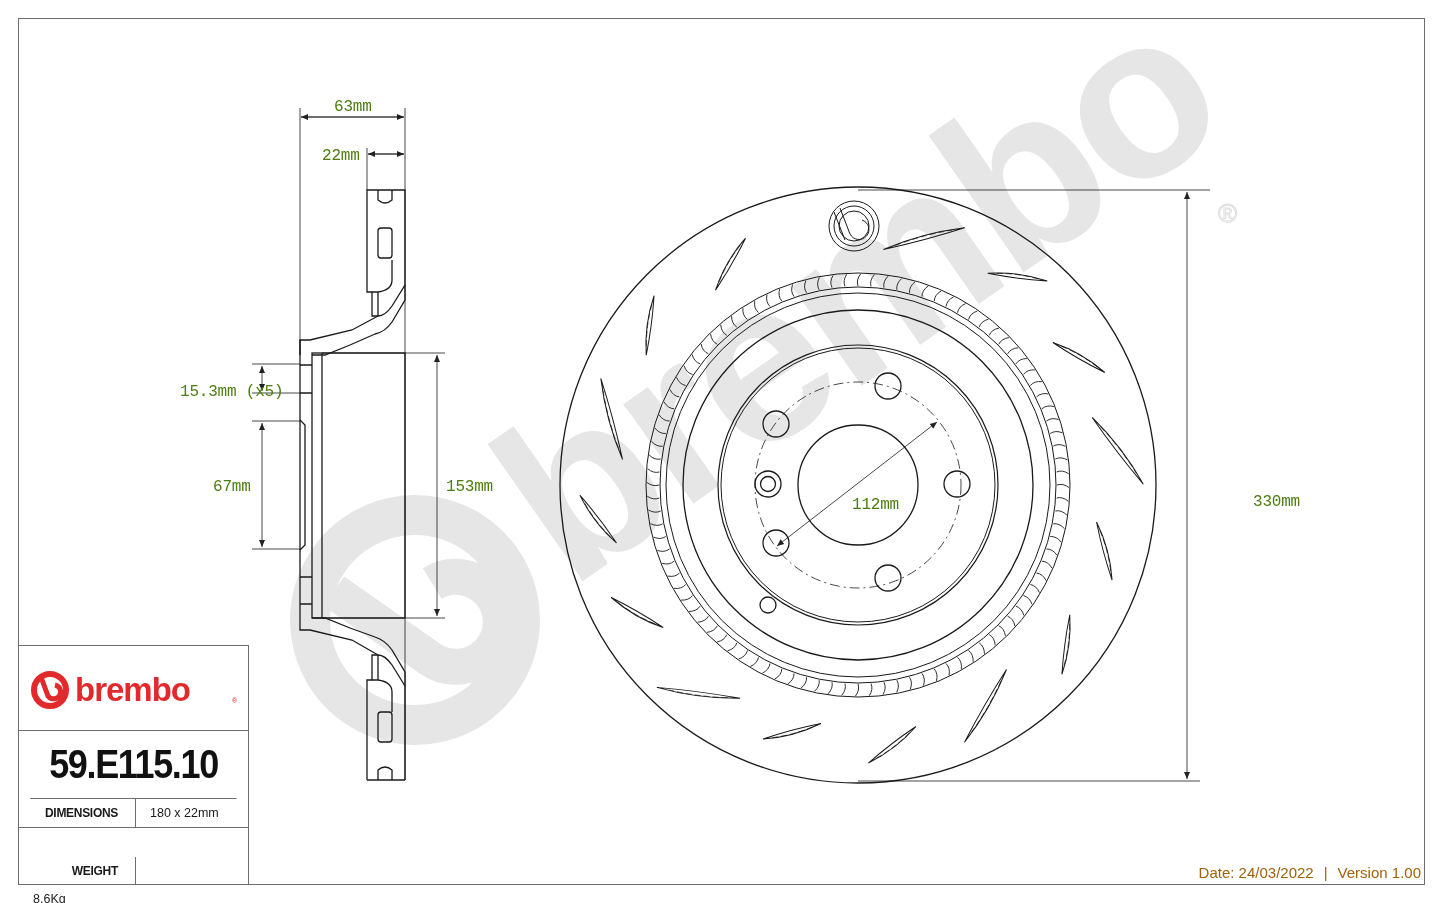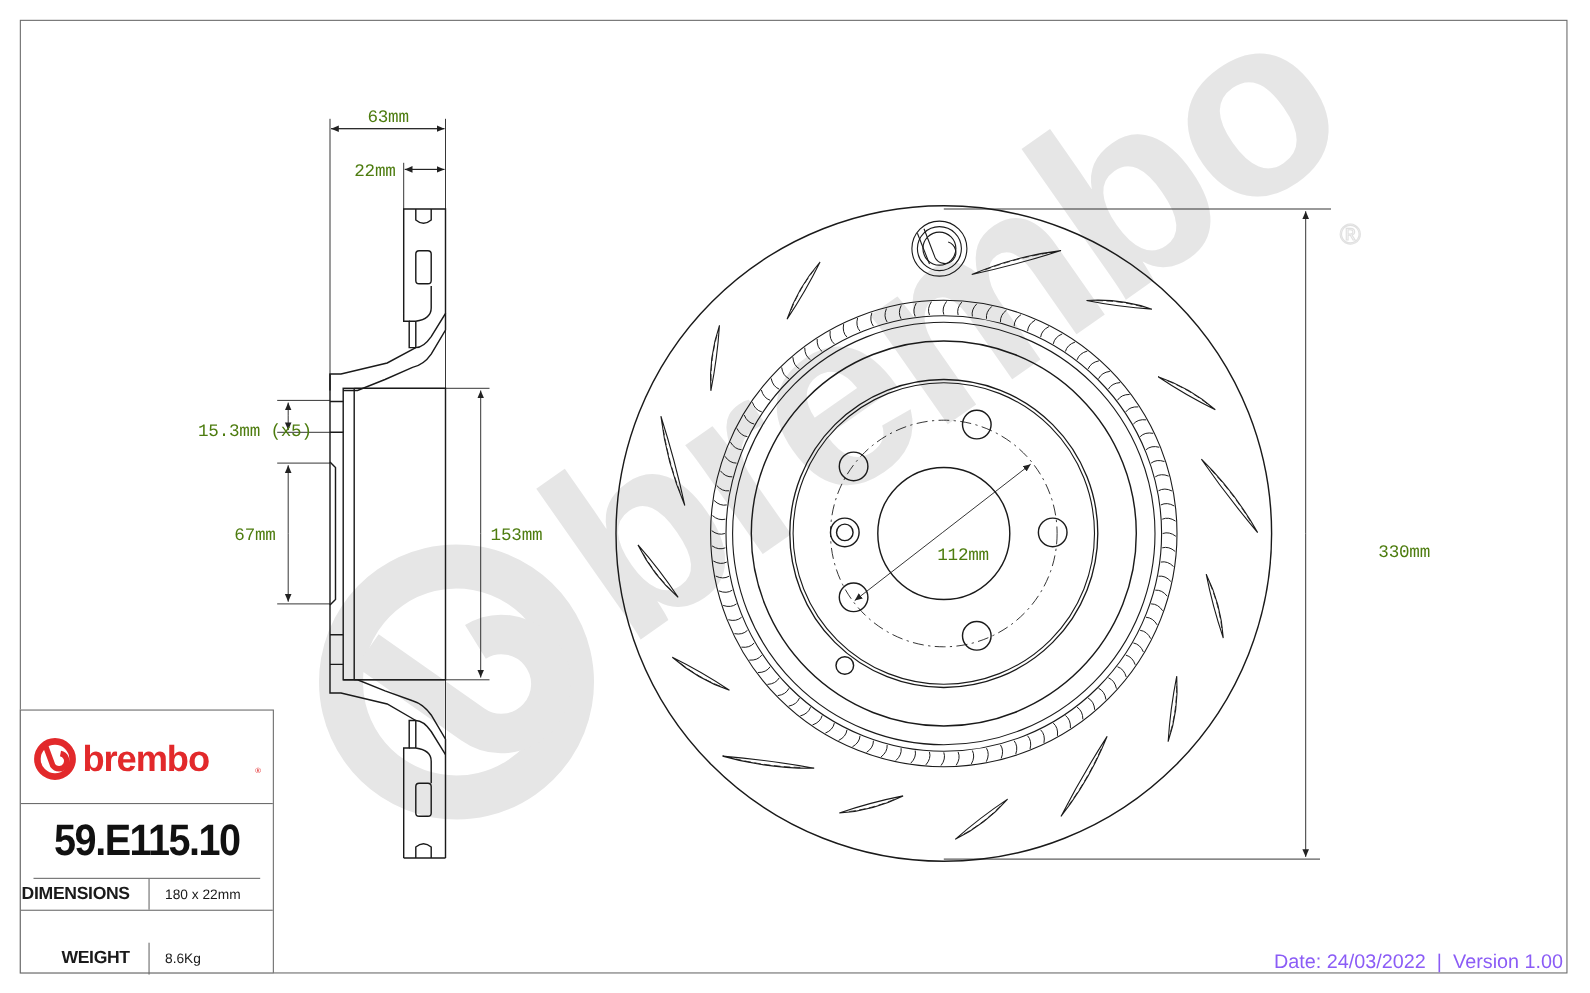--- a/index.html
+++ b/index.html
@@ -16,24 +16,24 @@
                border-bottom: 1.5px solid #6d6d6d; box-sizing: border-box; }
   .part-cell { position: absolute; left: 0; top: 85px; width: 100%; height: 68px;
                border-bottom: 1.5px solid #6d6d6d; box-sizing: border-box;
                display: flex; align-items: center; justify-content: center;
                font-size: 40px; font-weight: bold; letter-spacing: -1.5px; color: #111;
                font-family: "Liberation Sans", sans-serif; transform: scaleX(0.9); }
   .spec-row { position: absolute; left: 0; width: 100%; height: 29px;
               border-bottom: 1.5px solid #6d6d6d; box-sizing: border-box; display: flex; }
   .spec-row:last-child { border-bottom: none; }
   .spec-label { width: 117px; border-right: 1.5px solid #6d6d6d; box-sizing: border-box;
-                text-align: right; padding-right: 17px; font-weight: bold; font-size: 16px;
+                text-align: right; padding-right: 17px; font-weight: bold; font-size: 12px;
                 line-height: 28px; letter-spacing: -0.3px; }
   .spec-value { padding-left: 14px; font-size: 12.5px; line-height: 28px; }
-  .footer { position: absolute; right: 24px; top: 864px; font-size: 18px; color: #8b5cf6; }
+  .footer { position: absolute; right: 24px; top: 864px; font-size: 15px; color: #a16207; }
   .footer .sep { padding: 0 10px; }
 </style>
 </head>
 <body>
 
 <div class="frame"></div>
 
 <svg class="drawing" width="1445" height="903" viewBox="0 0 1445 903">
   <defs>
     <marker id="arr" markerWidth="8" markerHeight="8" refX="7" refY="4" orient="auto" markerUnits="userSpaceOnUse">
@@ -326,21 +326,21 @@
       </g>
       <text x="56" y="55" fill="#E2292B" font-family="Liberation Sans, sans-serif" font-weight="bold" font-size="33" letter-spacing="-1">brembo</text>
       <text x="213" y="57" fill="#E2292B" font-size="7" font-family="Liberation Sans, sans-serif">®</text>
     </svg>
   </div>
   <div class="part-cell">59.E115.10</div>
   <div class="spec-row" style="top:153px;">
     <div class="spec-label">DIMENSIONS</div>
     <div class="spec-value">180 x 22mm</div>
   </div>
-  <div class="spec-row" style="top:211px;">
+  <div class="spec-row" style="top:211px;flex-direction:column;">
     <div class="spec-label">WEIGHT</div>
     <div class="spec-value">8.6Kg</div>
   </div>
 </div>
 
 <div class="footer">
   <span>Date: 24/03/2022</span><span class="sep">|</span><span>Version 1.00</span>
 </div>
 
 </body></html>

